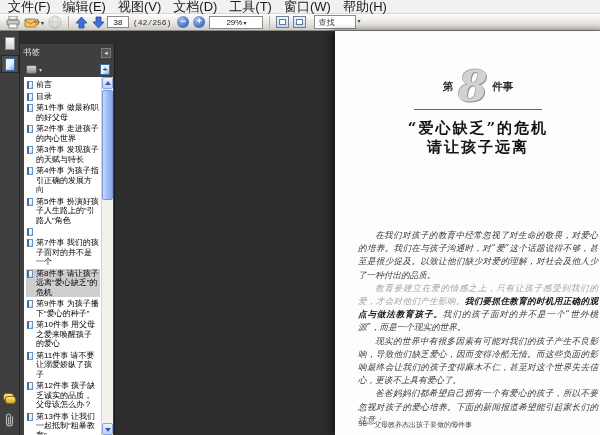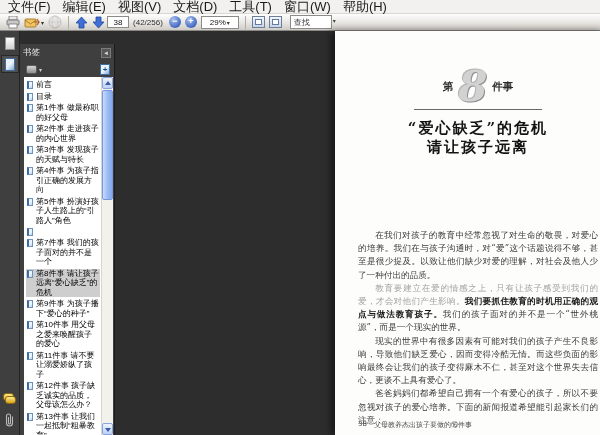--- a/index.html
+++ b/index.html
@@ -23,30 +23,30 @@
     border-bottom:1px solid #8a8884;
     display:flex; align-items:center; padding:0 4px;
   }
   .tb-btn { display:flex; align-items:center; justify-content:center; height:15px; padding:0 2px; }
   .tb-sep { width:1px; height:13px; background:#aeaca8; margin:0 4px; }
   .drop-arrow::after { content:"▾"; font-size:6px; color:#333; margin-left:1px; }
   .pagebox {
     width:22px; height:12px; font-size:8px; text-align:center;
     border:1px solid #8d8b87; background:#fff; color:#111; font-family:"Liberation Sans",sans-serif;
   }
-  .counter { font-size:8px; color:#2e2e2e; margin:8px 4px; white-space:nowrap; }
+  .counter { font-size:8px; color:#2e2e2e; margin:8px 4px; white-space:nowrap;font-family:Liberation Mono, monospace; }
   .roundbtn {
     width:12px; height:12px; border-radius:50%; margin:0 2px;
     background:radial-gradient(circle at 35% 30%, #a9c1ee, #4a6fc4 65%, #2c4fa0);
     color:#fff; font-size:9px; line-height:11px; text-align:center; font-weight:bold;
   }
   .roundbtn.minus::after { content:"−"; } .roundbtn.plus::after { content:"+"; }
   .zoombox {
     display:flex; align-items:center; height:13px; border:1px solid #8d8b87; background:#fff;
-    font-size:8px; color:#111; padding:0 8px; margin:0 2px; min-width:32px; justify-content:space-between;
+    font-size:8px; color:#111; padding:0 16px; margin:0 2px; min-width:32px; justify-content:space-between;
   }
   .fiticon { width:13px; height:12px; border:1px solid #6b7f9d; background:linear-gradient(#f4f7fb,#c8d4e6); margin:0 2px; position:relative; }
   .fiticon::after { content:""; position:absolute; inset:2px; border:1px solid #5f7aa5; background:#fff; }
   .findbox {
     width:42px; height:14px; border:1px solid #8d8b87; background:#fff;
     font-size:8px; color:#333; padding:0 3px; margin-left:6px; font-family:"Liberation Sans",sans-serif;
   }
   .find-arrow { width:7px; height:7px; margin-left:1px; position:relative; }
   .find-arrow::after { content:"▾"; font-size:6px; color:#444; position:absolute; top:-2px; left:0; }
   
@@ -110,21 +110,21 @@
   }
   .page-content { margin-left:23px; width:240px; }
   .chapter-head { display:flex; align-items:center; justify-content:center; margin-top:36px; }
   .ch-pre, .ch-suf { font-size:10.5px; font-weight:bold; color:#2c2c2c; }
   .ch-num {
     font-size:42px; line-height:40px; font-style:italic; font-weight:bold; margin:0 5px;
     color:#d2d2d2; text-shadow:1px 1px 0 #8f8f8f, -1px -1px 0 #b5b5b5, 0 0 1px #777;
   }
   .ch-rule { width:128px; border-top:1.3px solid #6a6a6a; margin:2px auto 9px; }
   .pg-title { text-align:center; font-size:15px; font-weight:bold; letter-spacing:2px; line-height:19px; color:#141414; }
-  .body-text { margin-top:72px; }
+  .body-text { margin-top:72px;font-style:italic; }
   .para { font-size:8.6px; line-height:13.2px; text-align:justify; text-indent:2em; color:#3a3a3a; }
   .para .hl { color:#a3a3a3; }
   .para .bd { font-weight:bold; color:#161616; }
   .pg-footer { position:absolute; left:23px; top:389px; font-size:7px; color:#4b4b4b; display:flex; gap:7px; font-family:"DejaVu Sans","Liberation Sans",sans-serif; }
 </style>
 </head>
 <body>
 
 <div id="app">
 

